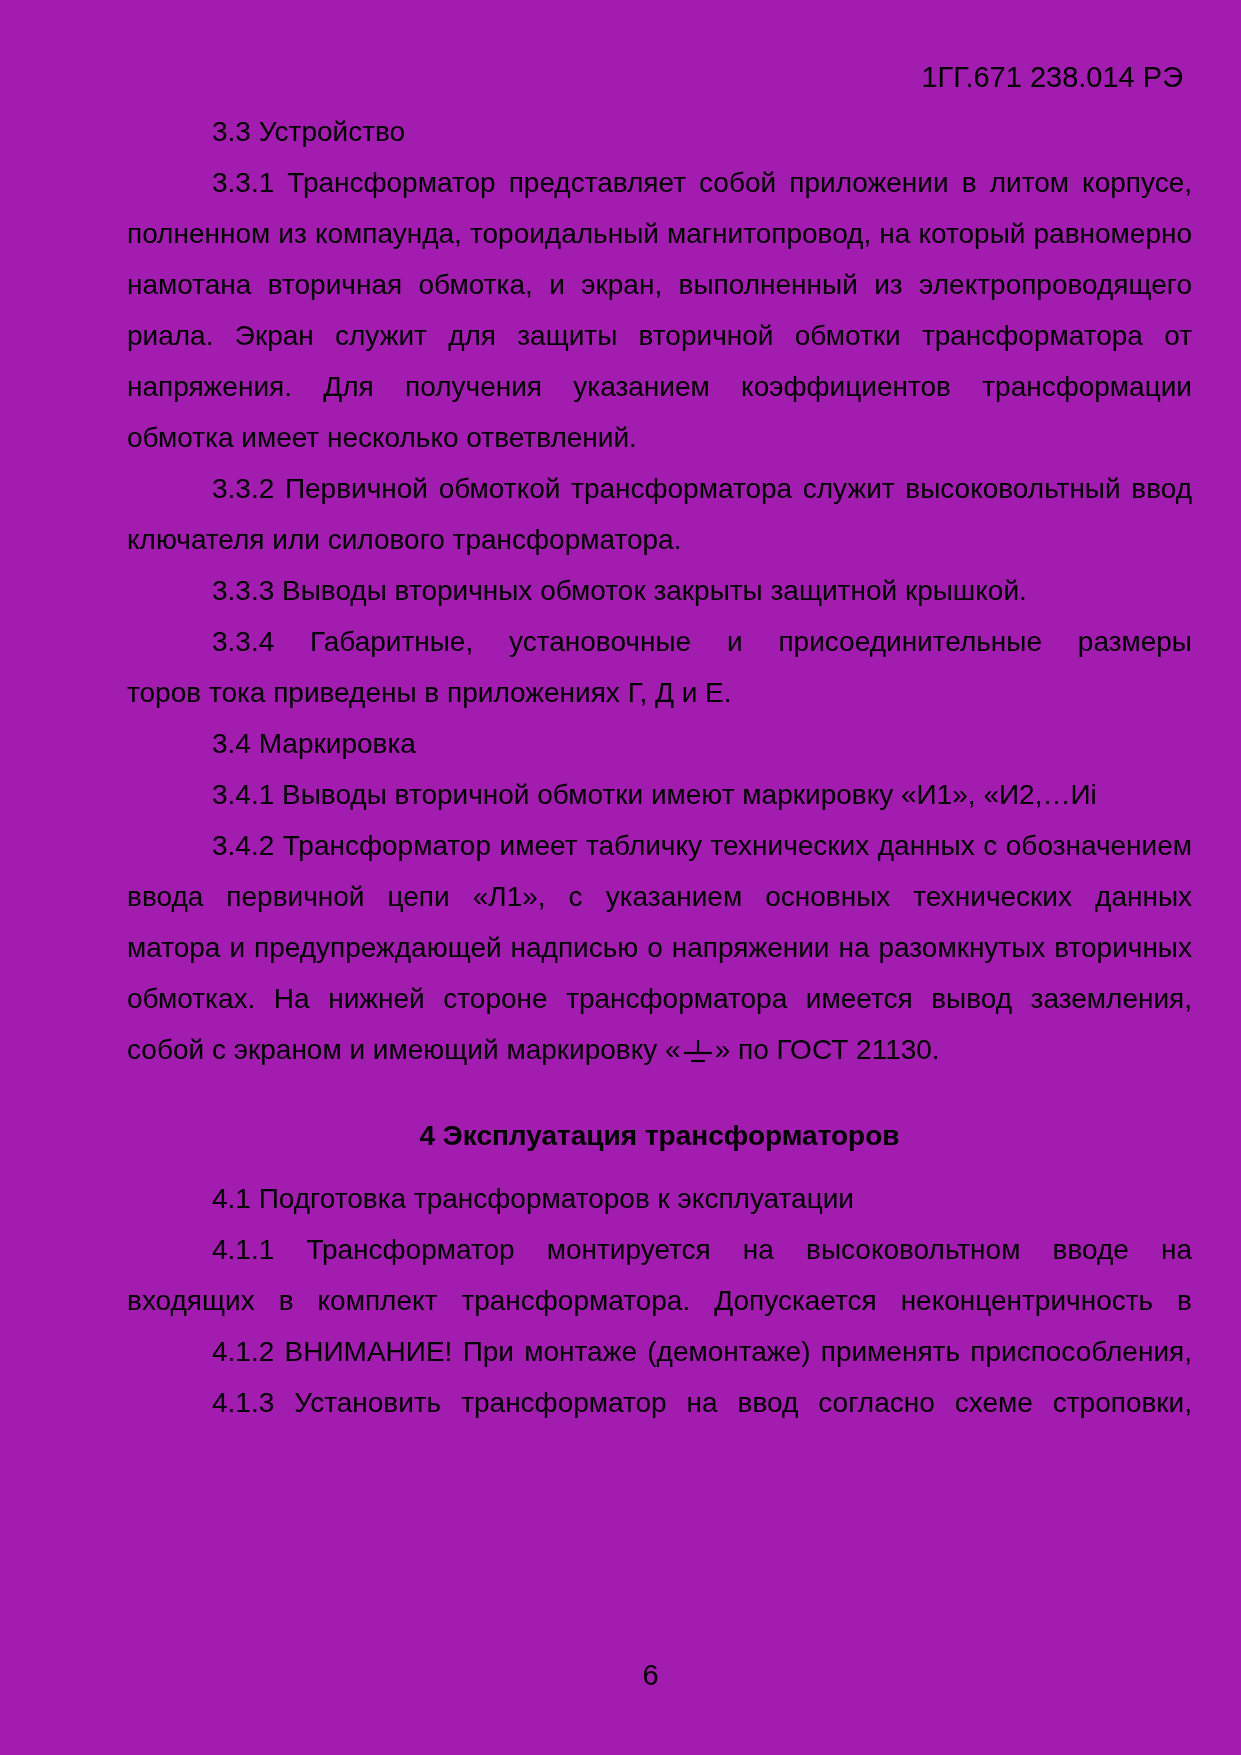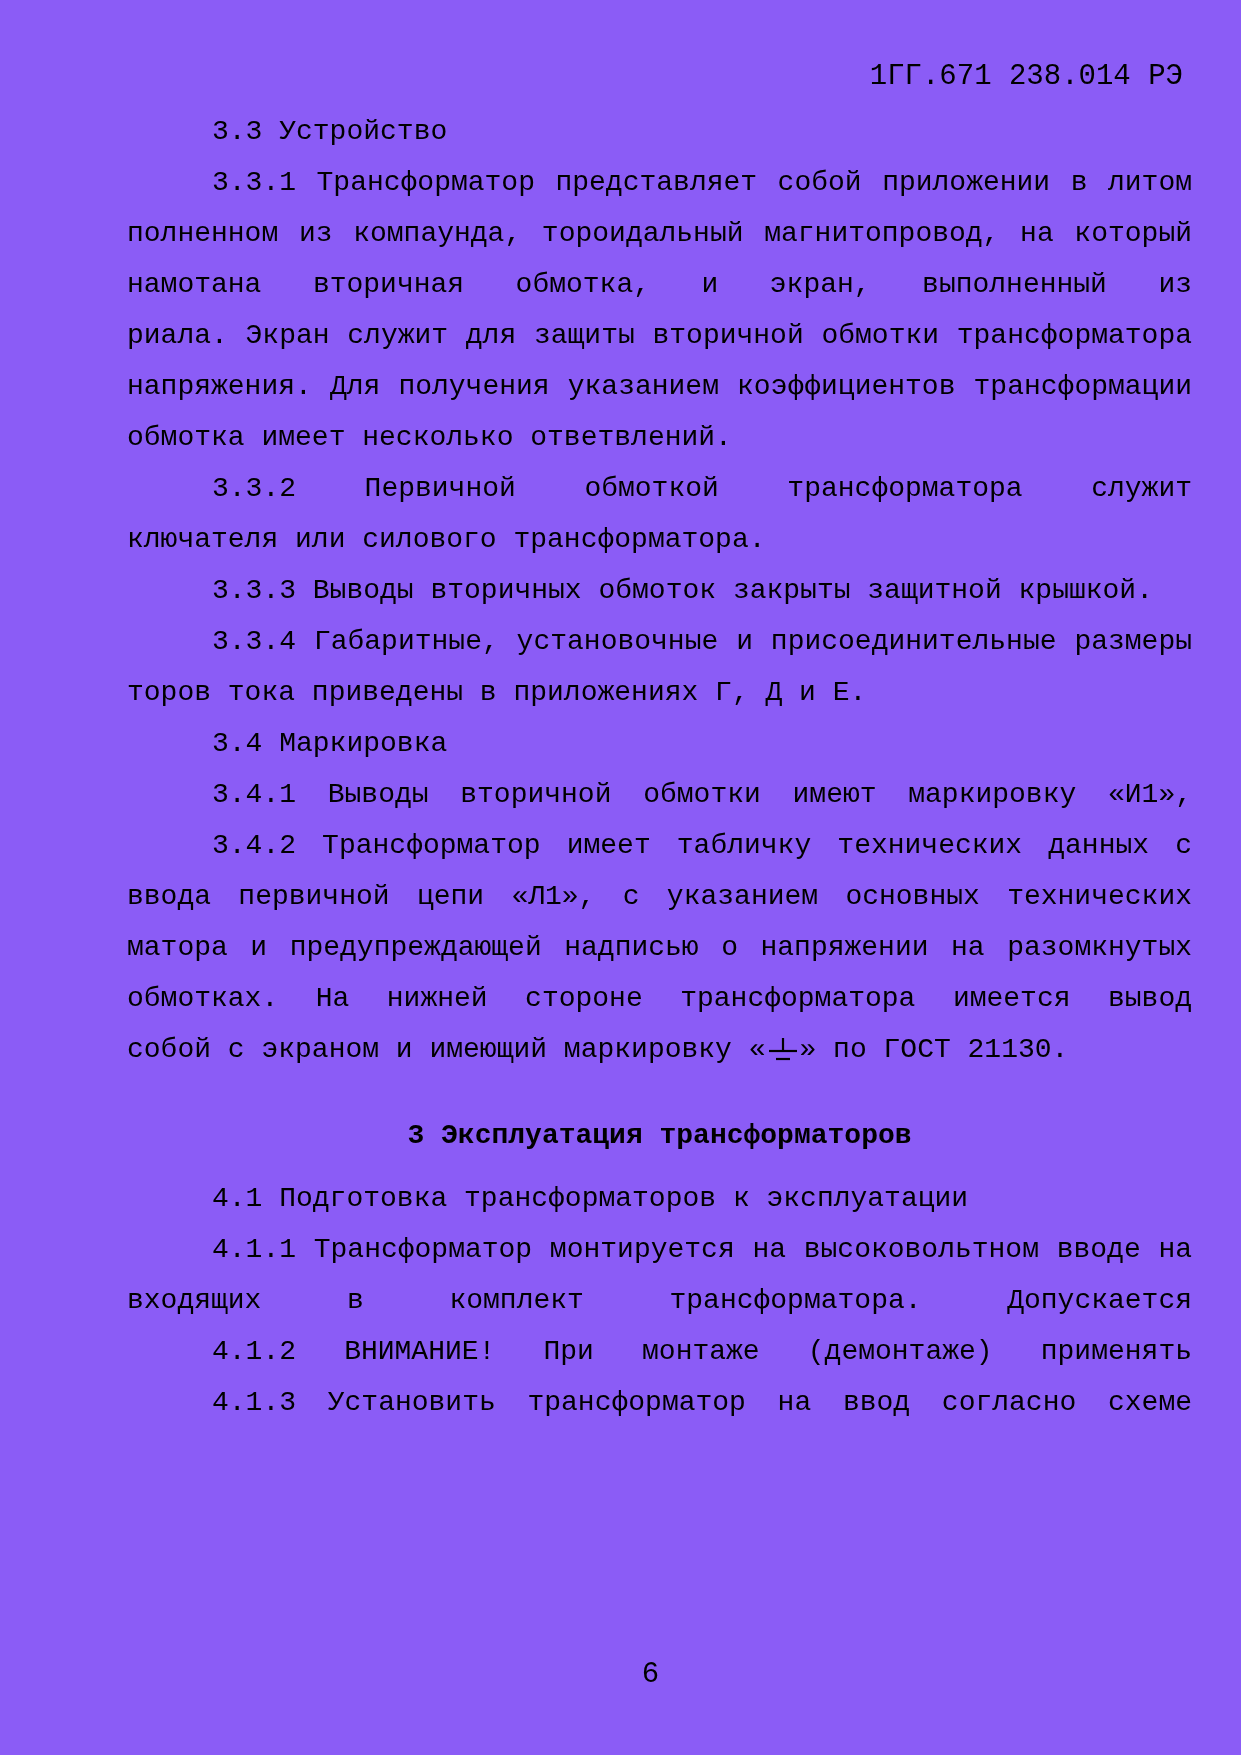--- a/index.html
+++ b/index.html
@@ -4,23 +4,23 @@
 <style>
   html, body {
     margin: 0;
     padding: 0;
     background: #ffffff;
   }
   .page {
     position: relative;
     width: 1241px;
     height: 1755px;
-    background: #8b5cf6;
+    background: #a21caf;
     color: #000000;
-    font-family: Liberation Mono, monospace;
+    font-family: Liberation Sans, sans-serif;
     overflow: hidden;
   }
   .header-code {
     position: absolute;
     top: 61px;
     right: 58px;
     font-size: 29px;
     line-height: 32px;
     white-space: nowrap;
   }
@@ -111,21 +111,21 @@
         <div class="line">ввода первичной цепи «Л1», с указанием основных технических данных трансфор-</div>
         <div class="line">матора и предупреждающей надписью о напряжении на разомкнутых вторичных</div>
         <div class="line">обмотках. На нижней стороне трансформатора имеется вывод заземления, соеди-</div>
         <div class="line last"><span>собой с экраном и имеющий маркировку «</span><span class="ground-icon"><svg width="30" height="30" viewBox="0 0 30 30">
               <line x1="15" y1="1" x2="15" y2="14" stroke="#000" stroke-width="2.2"></line>
               <line x1="1" y1="14" x2="29" y2="14" stroke="#000" stroke-width="2.2"></line>
               <line x1="8" y1="22" x2="22" y2="22" stroke="#000" stroke-width="2.2"></line>
             </svg></span><span>» по ГОСТ 21130.</span></div>
       </div>
       <div class="para block-heading">
-        <div class="line last">3 Эксплуатация трансформаторов</div>
+        <div class="line last">4 Эксплуатация трансформаторов</div>
       </div>
       <div class="para block-para">
         <div class="line first last">4.1 Подготовка трансформаторов к эксплуатации</div>
       </div>
       <div class="para block-para">
         <div class="line first">4.1.1 Трансформатор монтируется на высоковольтном вводе на подставках,</div>
         <div class="line">входящих в комплект трансформатора. Допускается неконцентричность в установ-</div>
       </div>
       <div class="para block-para">
         <div class="line first">4.1.2 ВНИМАНИЕ! При монтаже (демонтаже) применять приспособления,</div>

